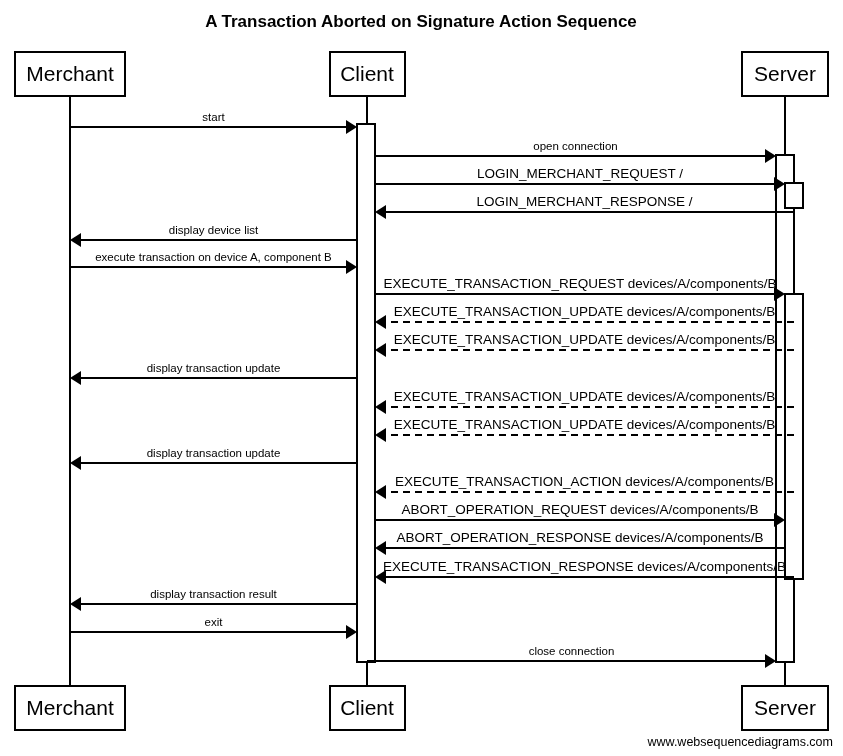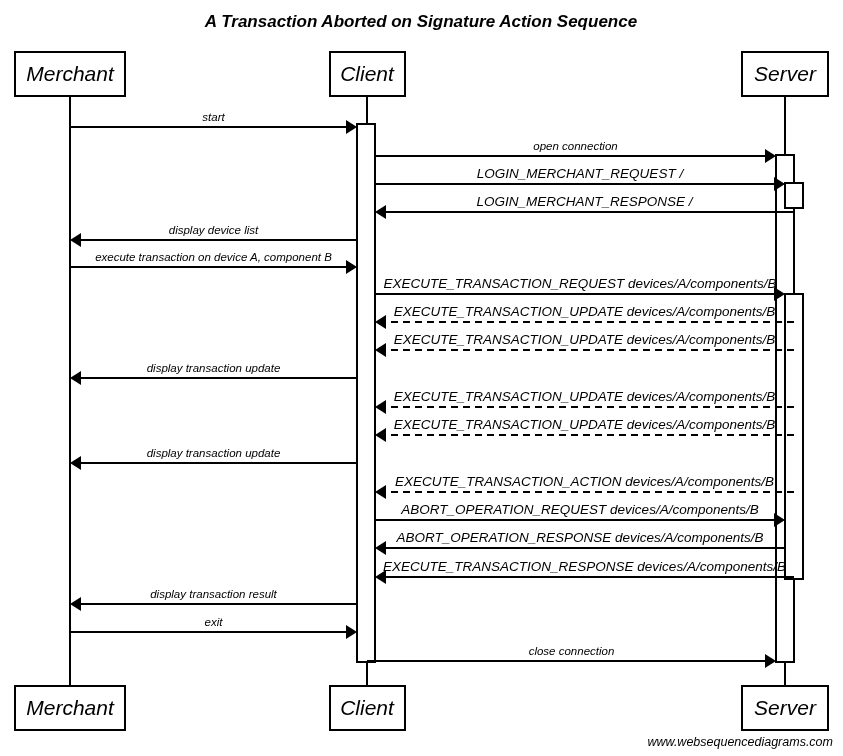--- a/index.html
+++ b/index.html
@@ -12,21 +12,20 @@
     height: 756px;
     font-family: "Liberation Sans", sans-serif;
     color: #000000;
     overflow: hidden;
     position: relative;
   }
   #diagram-root {
     position: relative;
     width: 715px;
     height: 756px;
-    font-style: italic;
   }
   svg#seq-svg {
     display: block;
     width: 843px;
     height: 756px;
   }
   .actor-box {
     fill: #ffffff;
     stroke: #000000;
     stroke-width: 2;

